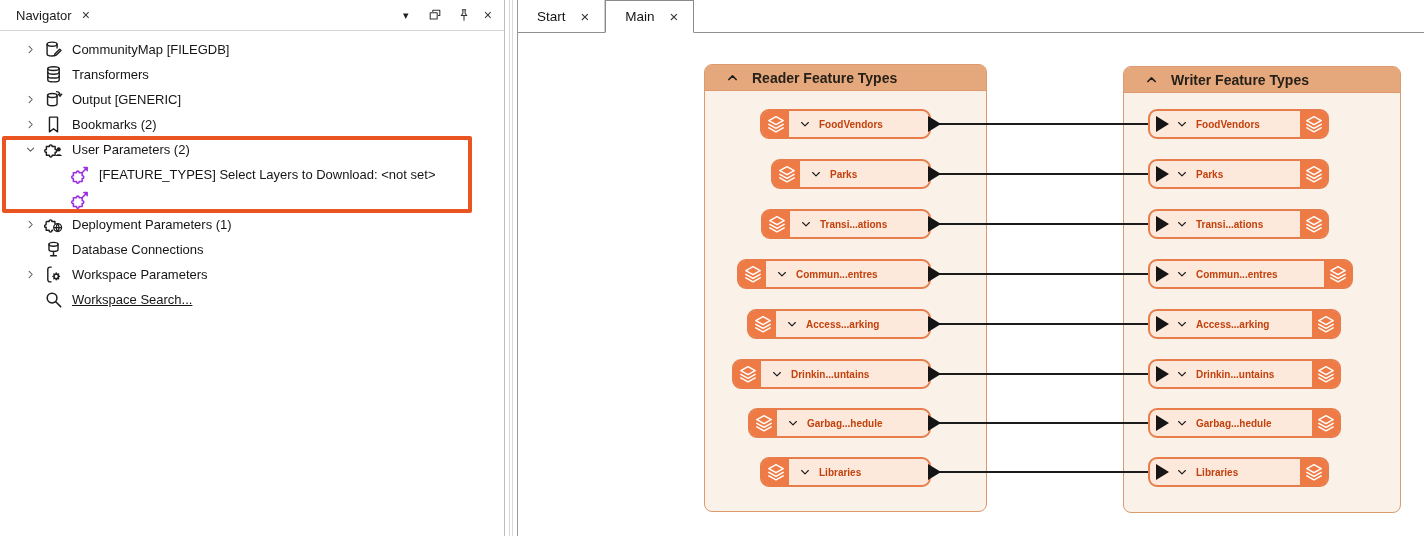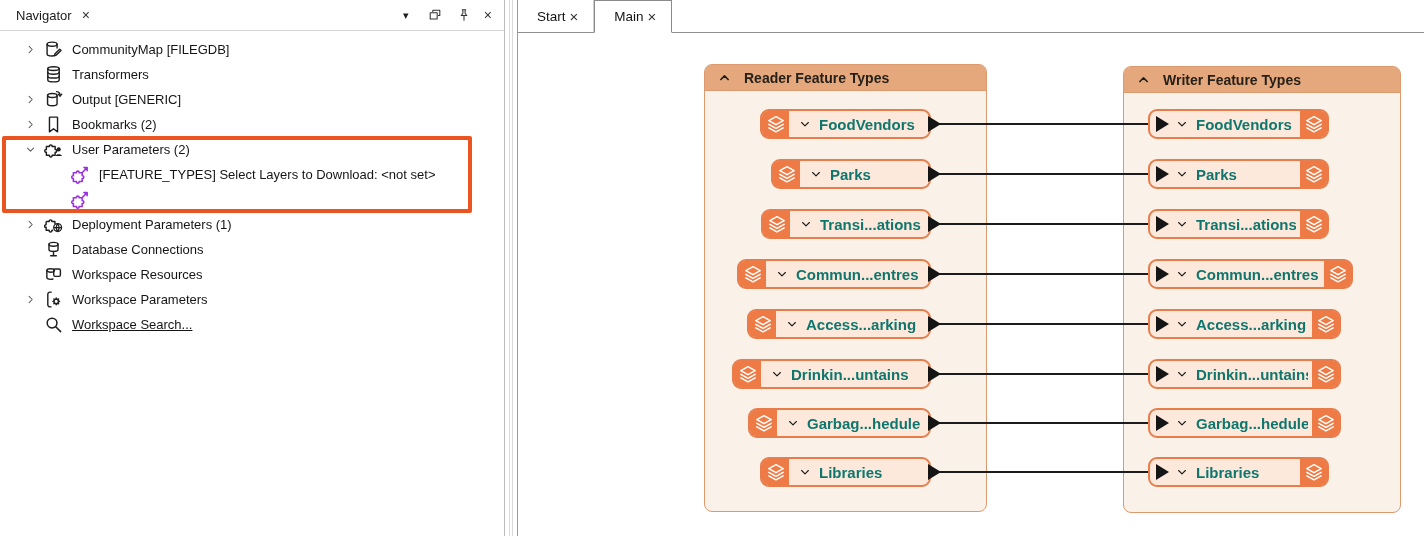--- a/index.html
+++ b/index.html
@@ -31,46 +31,46 @@
   
   .annot { position:absolute; left:2px; top:136px; width:470px; height:77px; border:4px solid #ea5420; border-radius:2px; z-index:40; pointer-events:none; }
 
   
   .gutter { position:absolute; left:506px; top:0; width:11px; height:536px; background:#fff; }
   .gline { position:absolute; top:0; width:1px; height:536px; background:#d9d9d9; }
 
   
   .editor { position:absolute; left:517px; top:0; width:907px; height:536px; background:#fff; border-left:1px solid #9a9a9a; }
   .tabstrip { height:33px; display:flex; background:#fff; border-bottom:1px solid #8f8f8f; }
-  .tab { display:flex; align-items:center; gap:4px; padding:0 15px 0 19px; font-size:13.5px; color:#141414; border-right:1px solid #cfcfcf; }
+  .tab { display:flex; align-items:center; gap:15px; padding:0 15px 0 19px; font-size:13.5px; color:#141414; border-right:1px solid #cfcfcf; }
   .tab.active { border:1px solid #8a8a8a; border-bottom:1px solid #fff; margin-bottom:-1px; background:#fff; }
   .tabclose { font-size:15px; color:#333; }
 
   .canvas { position:relative; width:906px; height:502px; background:#fff; overflow:hidden; }
 
   
   .group { position:absolute; border:1.5px solid #dd9a6e; border-radius:8px; background:#faf1e9; z-index:0; }
-  .ghead { height:26px; background:#e5a87d; border-bottom:1px solid #dd9a6e; border-radius:6px 6px 0 0; display:flex; align-items:center; padding-left:13px; gap:13px; }
+  .ghead { height:26px; background:#e5a87d; border-bottom:1px solid #dd9a6e; border-radius:6px 6px 0 0; display:flex; align-items:center; padding-left:21px; gap:13px; }
   .ghead svg { width:13px; height:13px; color:#1e1e1e; }
   .gtitle { font-size:14px; font-weight:bold; color:#272018; }
 
   
   .cline { position:absolute; left:419px; width:214px; height:2px; background:#1b1b1b; z-index:1; }
 
   
   .node { position:absolute; height:30px; border:2px solid #e87c4a; border-radius:9px; background:#fce9dc; display:flex; align-items:center; z-index:2; }
   .nicon { align-self:stretch; width:27px; flex:0 0 27px; background:#ee7b45; display:flex; align-items:center; justify-content:center; color:#fff; }
   .nicon svg { width:20px; height:20px; }
   .node.reader .nicon { border-radius:6px 0 0 6px; }
   .node.writer .nicon { border-radius:0 6px 6px 0; margin-left:auto; }
   .nchev { display:flex; align-items:center; color:#1c1c1c; }
   .nchev svg { width:12px; height:12px; }
   .node.reader .nchev { margin-left:10px; }
   .node.writer .nchev { margin-left:7px; }
-  .nlabel { margin-left:8px; margin-right:4px; font-size:15px; font-weight:bold; color:#0f766e; white-space:nowrap; overflow:hidden; }
+  .nlabel { margin-left:8px; margin-right:4px; font-size:10px; font-weight:bold; color:#c2410c; white-space:nowrap; overflow:hidden; }
   .oport { position:absolute; right:-12px; top:50%; transform:translateY(-50%); width:0; height:0;
            border-left:13px solid #151515; border-top:8px solid transparent; border-bottom:8px solid transparent; }
   .iport { width:0; height:0; border-left:13px solid #151515; border-top:8px solid transparent; border-bottom:8px solid transparent; margin-left:6px; flex:0 0 auto; }
 </style>
 </head>
 <body>
 
 <svg width="0" height="0" style="position:absolute">
   <defs>
     <symbol id="c-right" viewBox="0 0 16 16">
@@ -299,29 +299,20 @@
       <div class="trow">
         <span class="chevcell"></span>
         <span class="ticon">
             <svg>
               <use href="#i-dbconn"></use>
             </svg>
           </span>
         <span class="tlabel">Database Connections</span>
       </div>
       <div class="trow">
-        <span class="chevcell"></span>
-        <span class="ticon">
-            <svg>
-              <use href="#i-resources"></use>
-            </svg>
-          </span>
-        <span class="tlabel">Workspace Resources</span>
-      </div>
-      <div class="trow">
         <span class="chevcell">
             <svg>
               <use href="#c-right"></use>
             </svg>
           </span>
         <span class="ticon">
             <svg>
               <use href="#i-wsparam"></use>
             </svg>
           </span>

